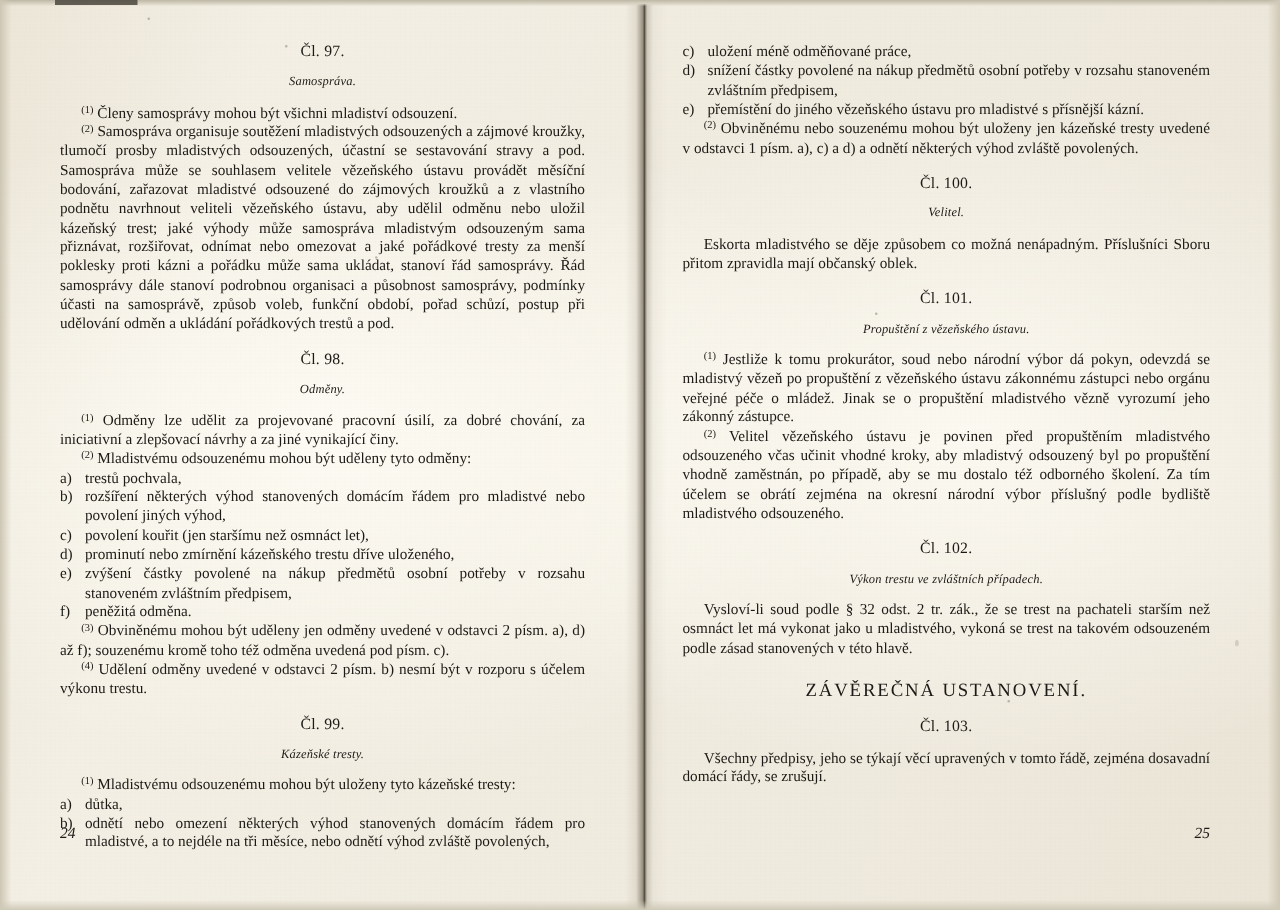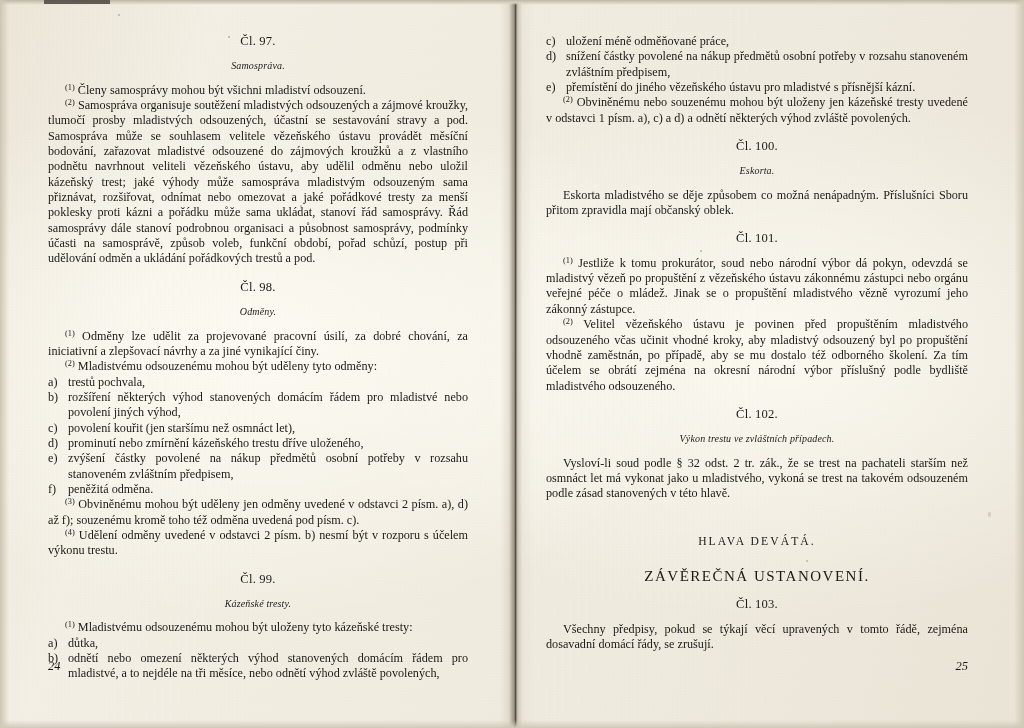--- a/index.html
+++ b/index.html
@@ -248,36 +248,36 @@
 
       <ul class="lettered">
         <li><span class="lt">c)</span><span>uložení méně odměňované práce,</span></li>
         <li><span class="lt">d)</span><span>snížení částky povolené na nákup předmětů osobní potřeby v rozsahu stanoveném zvláštním předpisem,</span></li>
         <li><span class="lt">e)</span><span>přemístění do jiného vězeňského ústavu pro mladistvé s přísnější kázní.</span></li>
       </ul>
 
       <p class="para tight"><span class="sup">(<span>2</span>)</span> <span>Obviněnému nebo souzenému mohou být uloženy jen kázeňské tresty uvedené v odstavci 1 písm. a), c) a d) a odnětí některých výhod zvláště povolených.</span></p>
 
       <div class="art-no">Čl. 100.</div>
-      <div class="art-title">Eskorta.</div>
+      <div class="art-title">Velitel.</div>
       <p class="para first-after-title">Eskorta mladistvého se děje způsobem co možná nenápadným. Příslušníci Sboru přitom zpravidla mají občanský oblek.</p>
 
       <div class="art-no">Čl. 101.</div>
+      <div class="art-title">Propuštění z vězeňského ústavu.</div>
       <p class="para first-after-title"><span class="sup">(<span>1</span>)</span> <span>Jestliže k tomu prokurátor, soud nebo národní výbor dá pokyn, odevzdá se mladistvý vězeň po propuštění z vězeňského ústavu zákonnému zástupci nebo orgánu veřejné péče o mládež. Jinak se o propuštění mladistvého vězně vyrozumí jeho zákonný zástupce.</span></p>
       <p class="para tight"><span class="sup">(<span>2</span>)</span> <span>Velitel vězeňského ústavu je povinen před propuštěním mladistvého odsouzeného včas učinit vhodné kroky, aby mladistvý odsouzený byl po propuštění vhodně zaměstnán, po případě, aby se mu dostalo též odborného školení. Za tím účelem se obrátí zejména na okresní národní výbor příslušný podle bydliště mladistvého odsouzeného.</span></p>
 
       <div class="art-no">Čl. 102.</div>
       <div class="art-title">Výkon trestu ve zvláštních případech.</div>
       <p class="para first-after-title">Vysloví-li soud podle § 32 odst. 2 tr. zák., že se trest na pachateli starším než osmnáct let má vykonat jako u mladistvého, vykoná se trest na takovém odsouzeném podle zásad stanovených v této hlavě.</p>
 
-      <div class="chapter-head">HLAVA DEVÁTÁ.</div>
       <div class="chapter-title">ZÁVĚREČNÁ USTANOVENÍ.</div>
 
       <div class="art-no">Čl. 103.</div>
-      <p class="para first-after-title">Všechny předpisy, pokud se týkají věcí upravených v tomto řádě, zejména dosavadní domácí řády, se zrušují.</p>
+      <p class="para first-after-title">Všechny předpisy, jeho se týkají věcí upravených v tomto řádě, zejména dosavadní domácí řády, se zrušují.</p>
 
     </div>
 
     <div class="folio">25</div>
   </div>
 
   <div class="gutter"></div>
   <div class="gutter-line"></div>
   <div class="top-edge"></div>
   <div class="top-edge-dark"></div>

